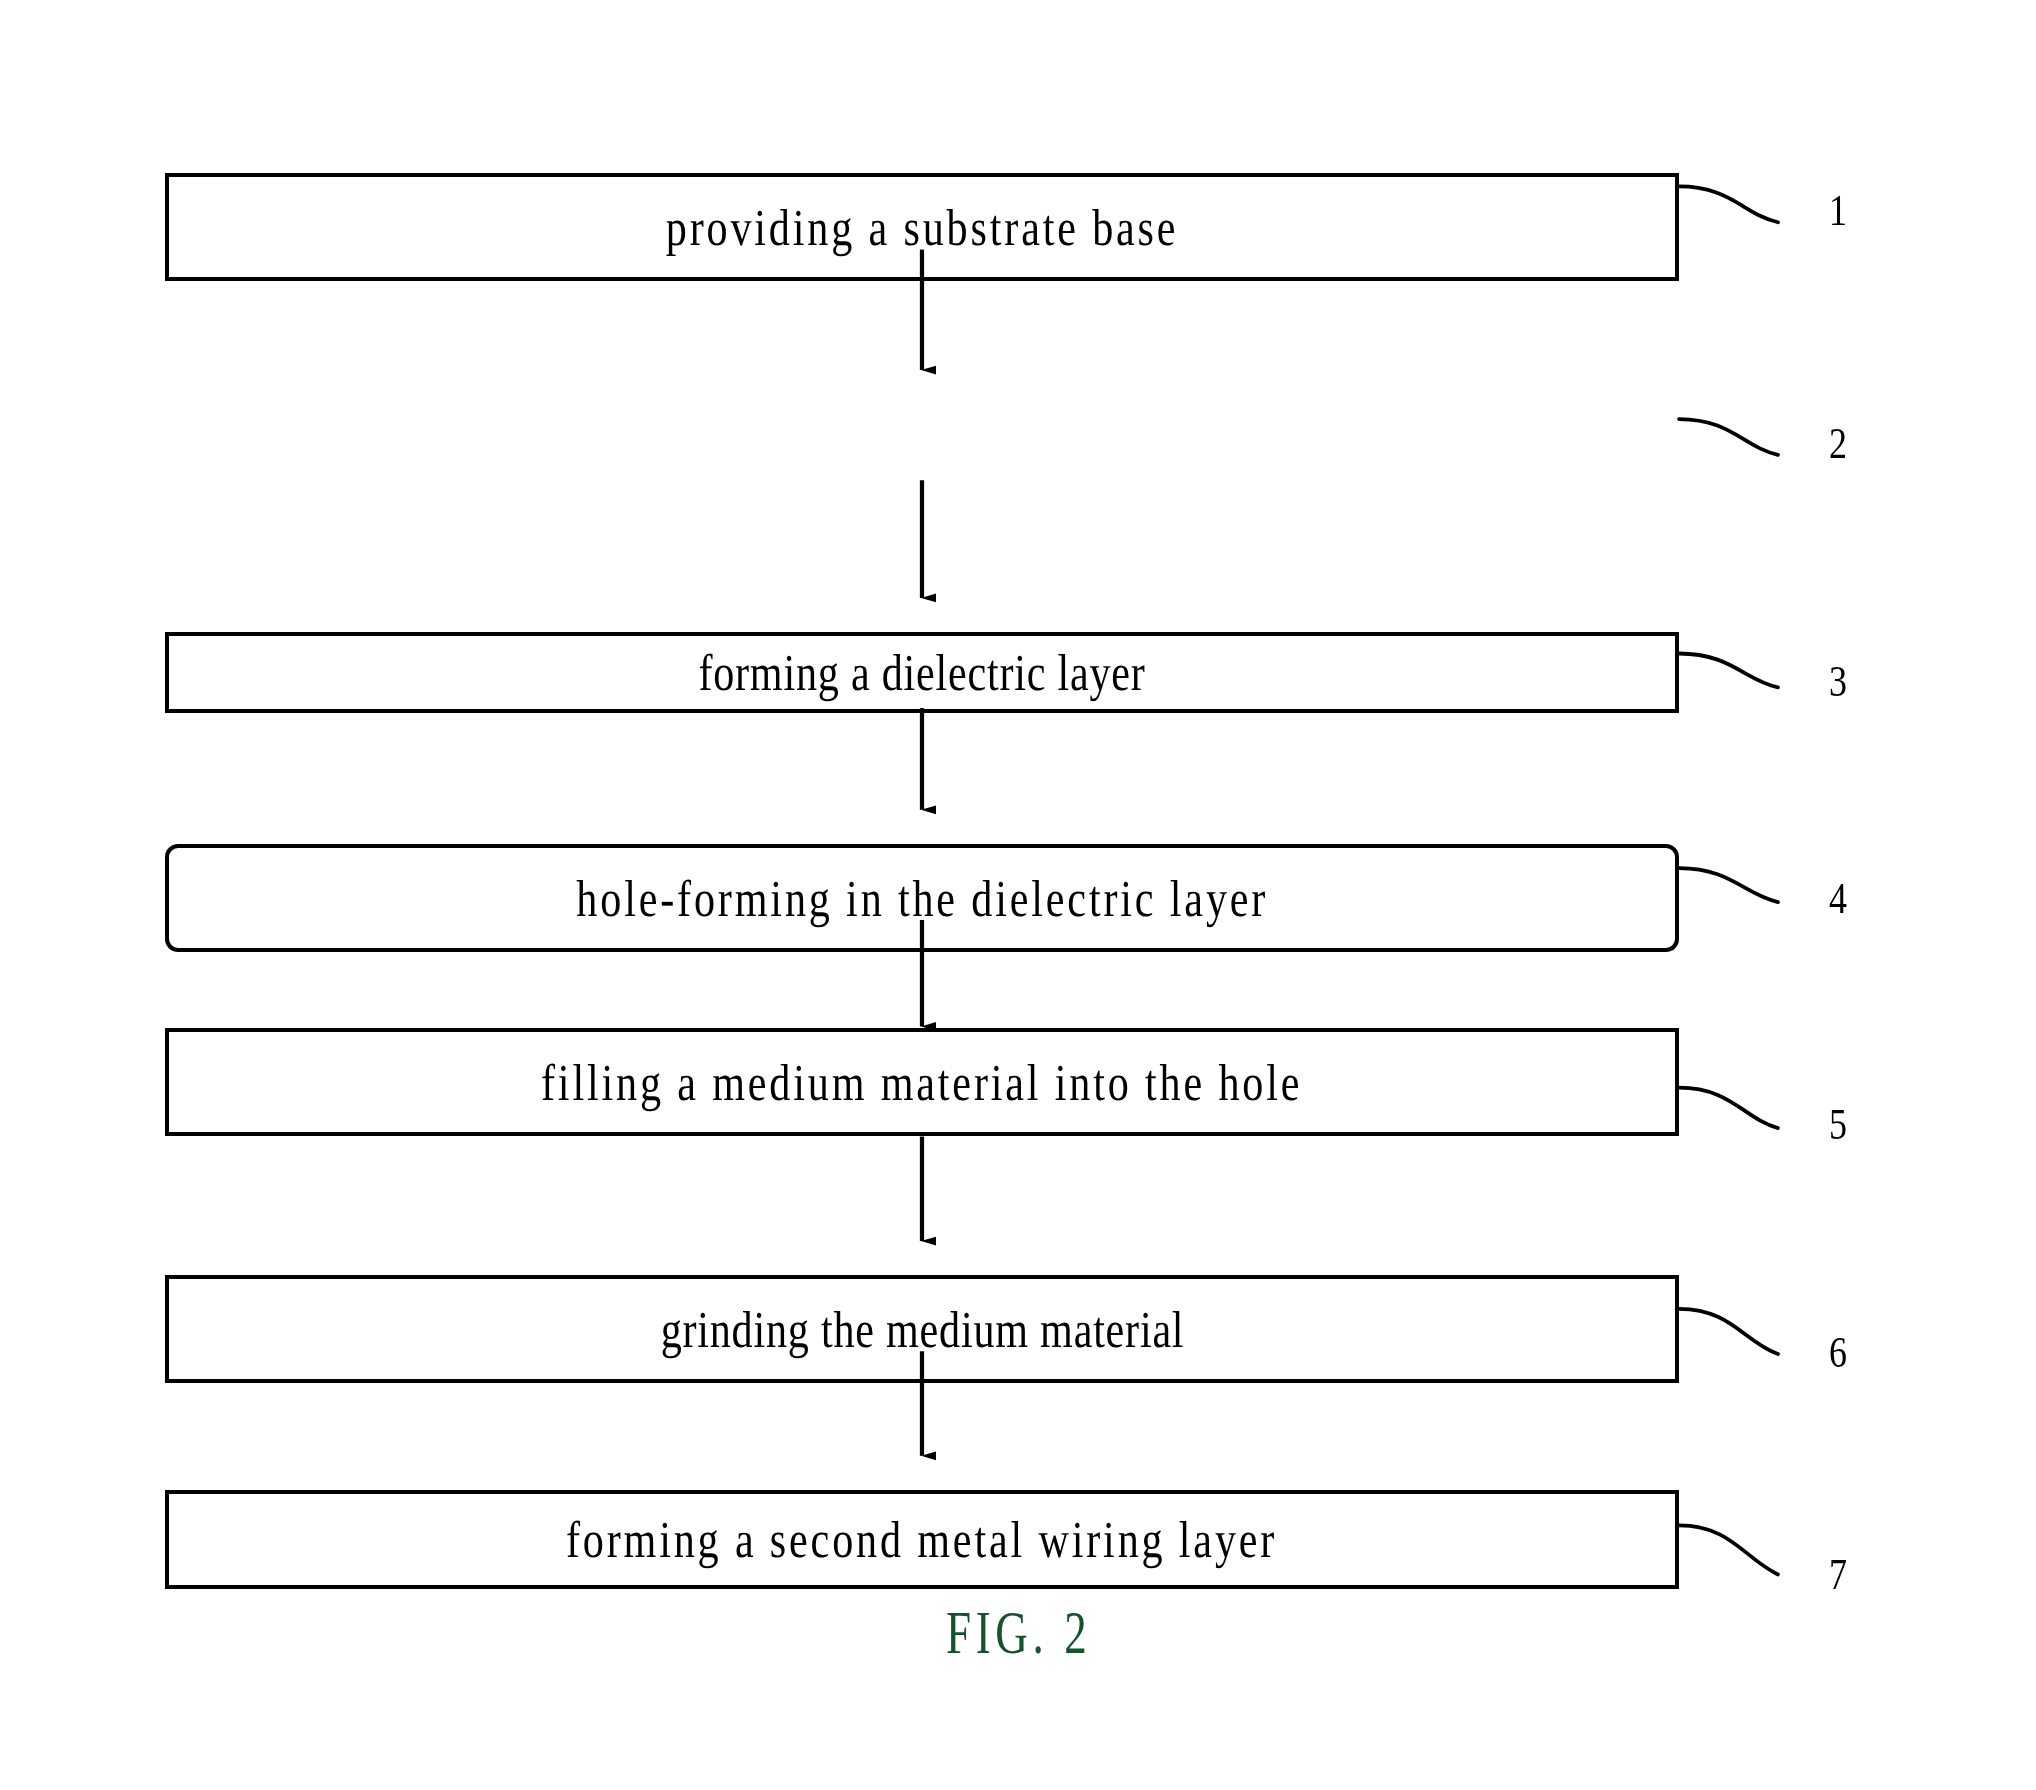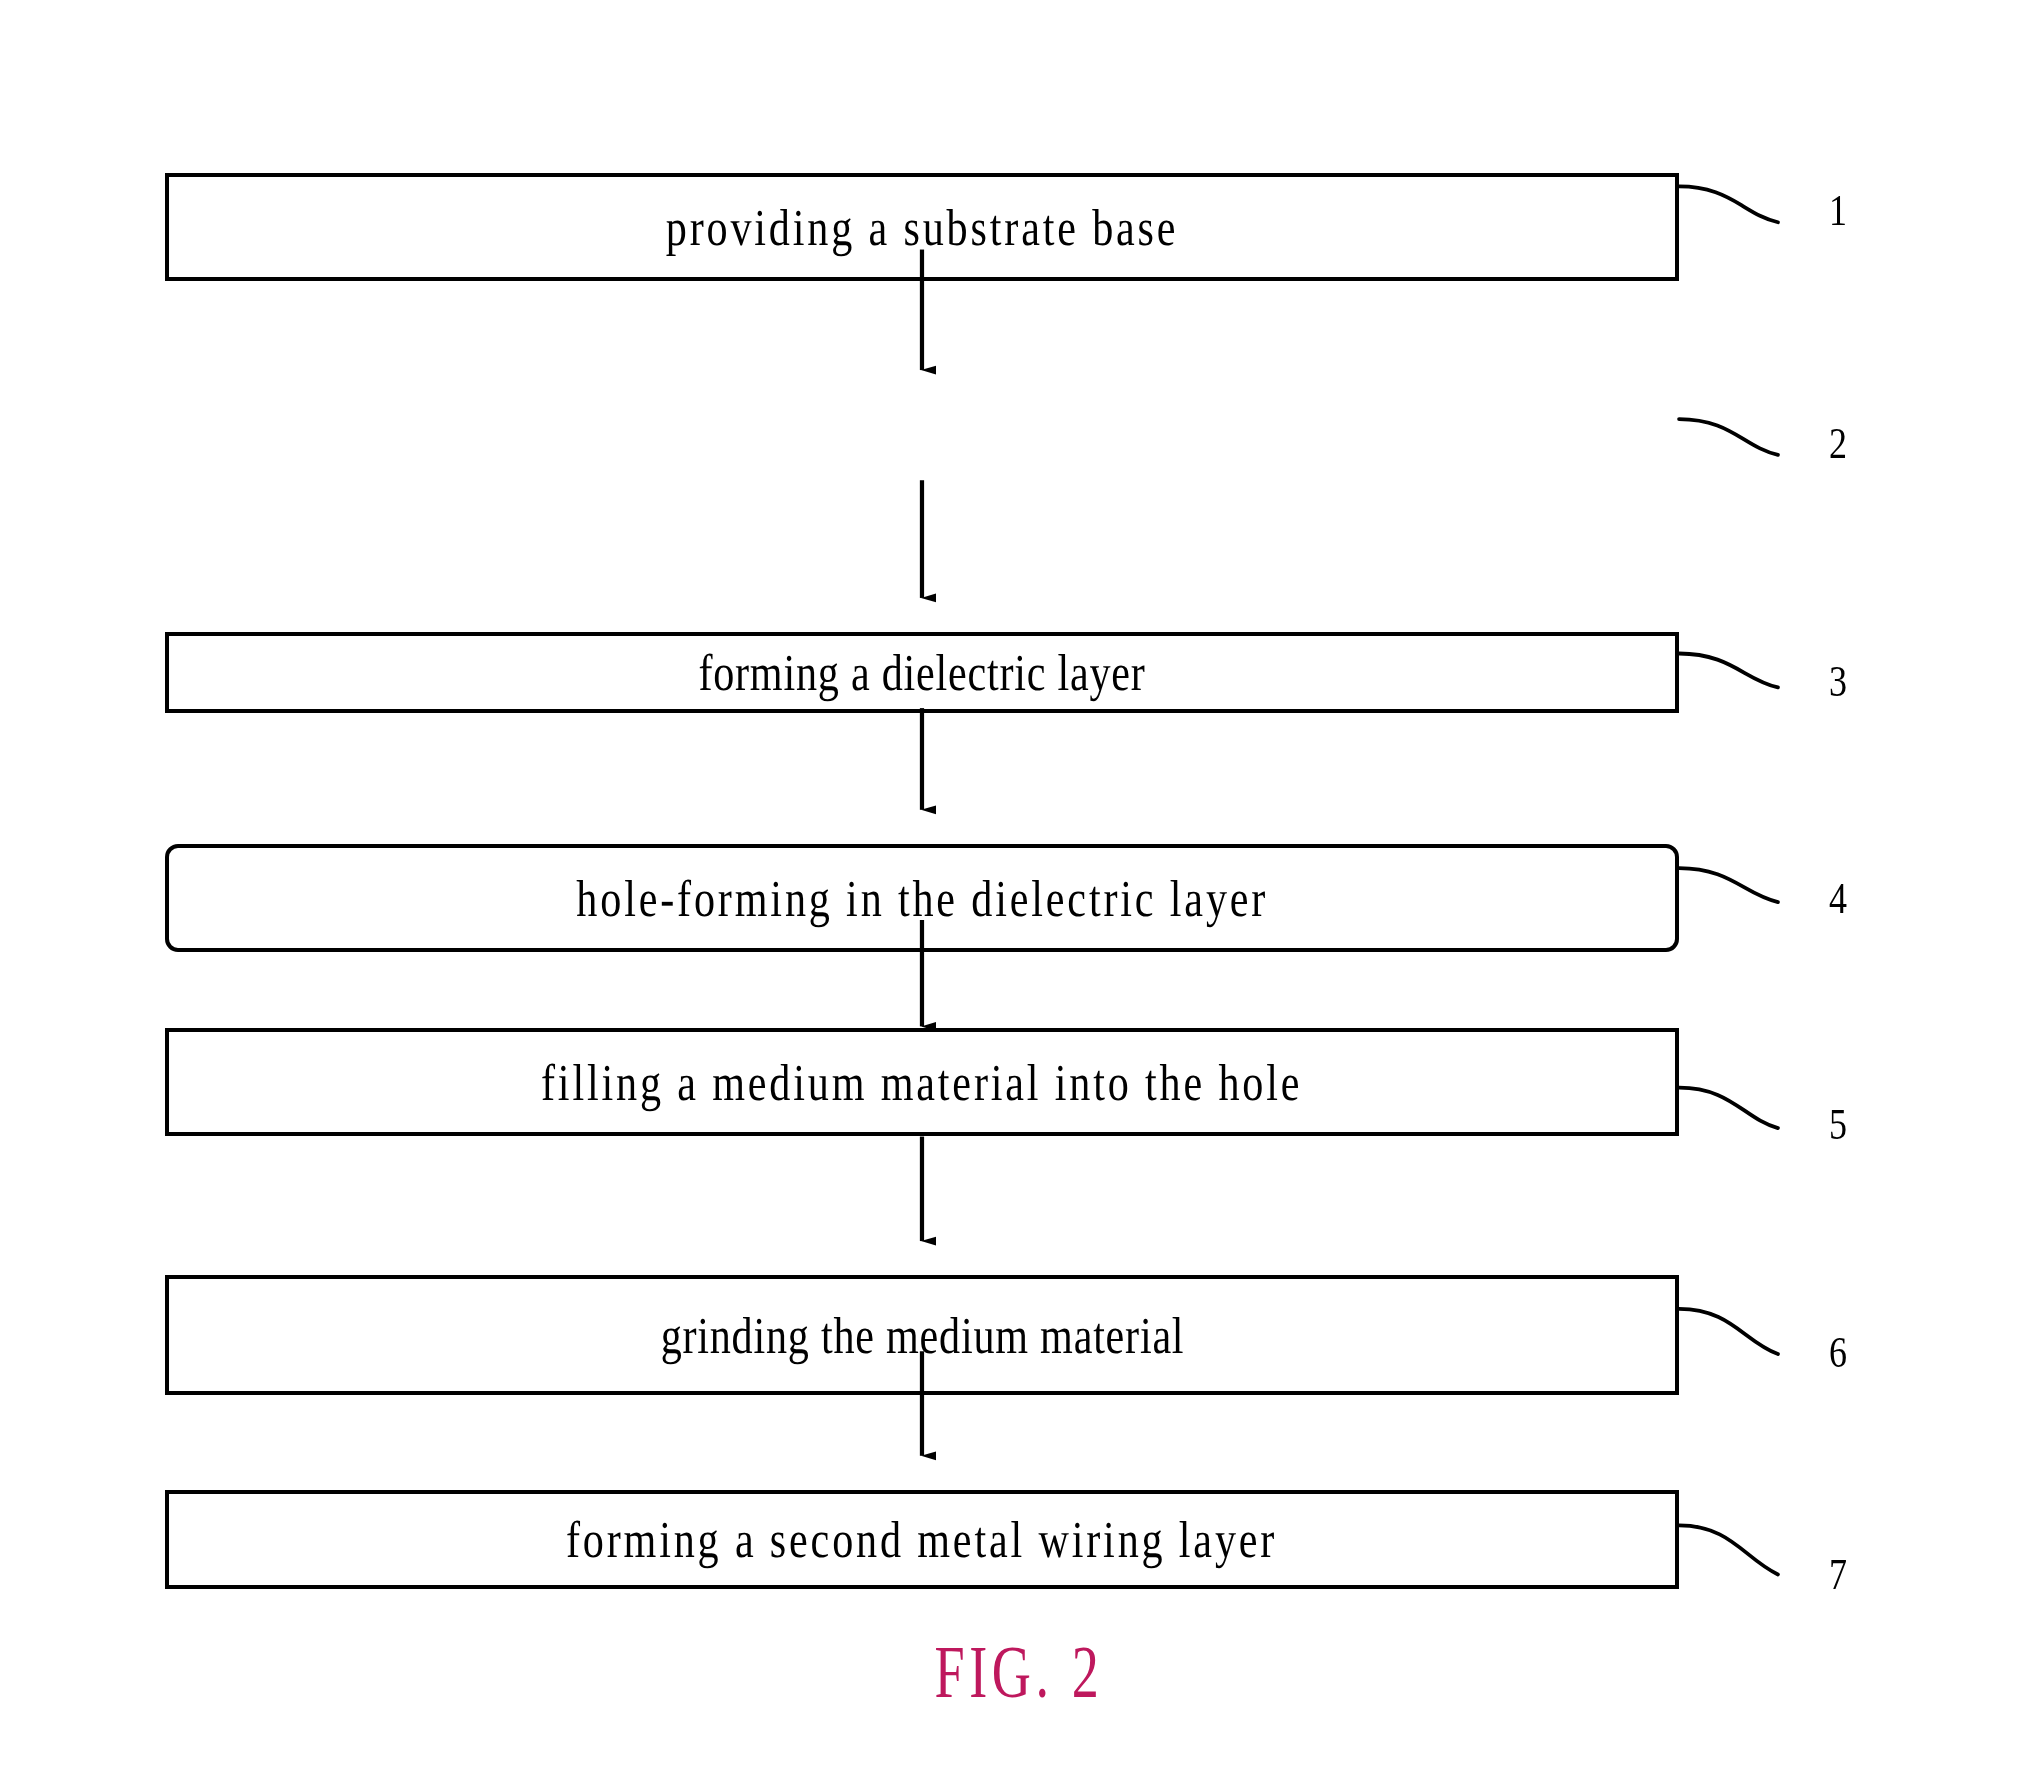--- a/index.html
+++ b/index.html
@@ -65,24 +65,23 @@
   }
 
   
   #fig-caption {
     position: absolute;
     left: 0;
     top: 1601px;
     width: 2037px;
     text-align: center;
     font-family: "Liberation Serif", "DejaVu Serif", serif;
-    font-size: 66px;
+    font-size: 55px;
     letter-spacing: 5.6px;
-    color: #be185d;
-    margin-top: 33px;
+    color: #14532d;
   }
   #fig-caption span {
     display: inline-block;
     transform: scaleX(0.82) scaleY(1.12);
   }
 
   
   #overlay {
     position: absolute;
     left: 0;
@@ -107,21 +106,21 @@
   </div>
 
   <div class="step-box" style="top:812px;height:108px;border-radius:13px;">
     <span class="step-label">hole-forming in the dielectric layer</span>
   </div>
 
   <div class="step-box" style="top:996px;height:108px;">
     <span class="step-label">filling a medium material into the hole</span>
   </div>
 
-  <div class="step-box" style="top:1243px;height:120px;">
+  <div class="step-box" style="top:1243px;height:108px;">
     <span class="step-label tight">grinding the medium material</span>
   </div>
 
   <div class="step-box" style="top:1458px;height:99px;">
     <span class="step-label">forming a second metal wiring layer</span>
   </div>
 
   <div class="ref-num" style="left:1829px;top:188px;">1</div>
   <div class="ref-num" style="left:1829px;top:421px;">2</div>
   <div class="ref-num" style="left:1829px;top:659px;">3</div>

